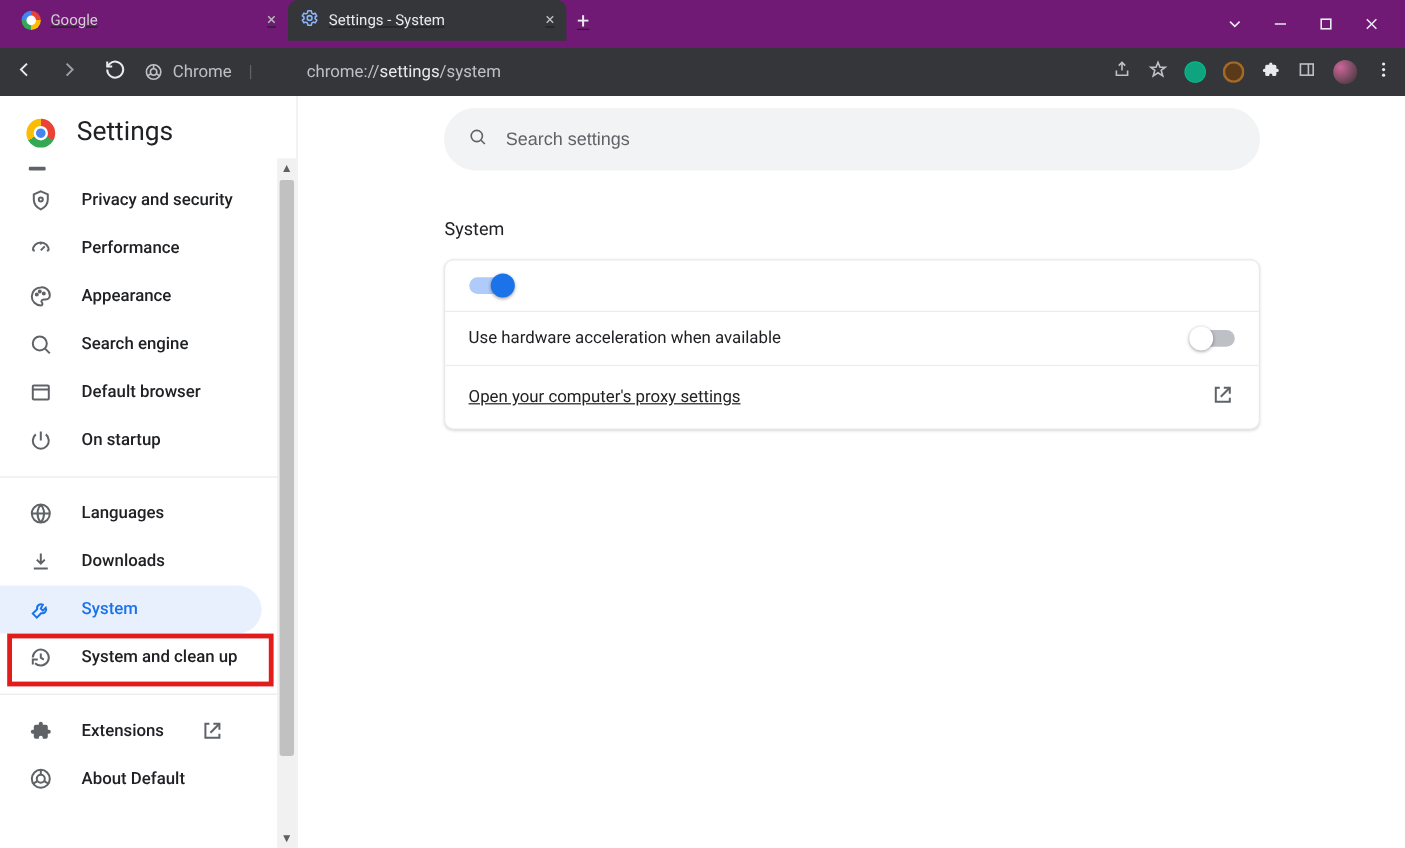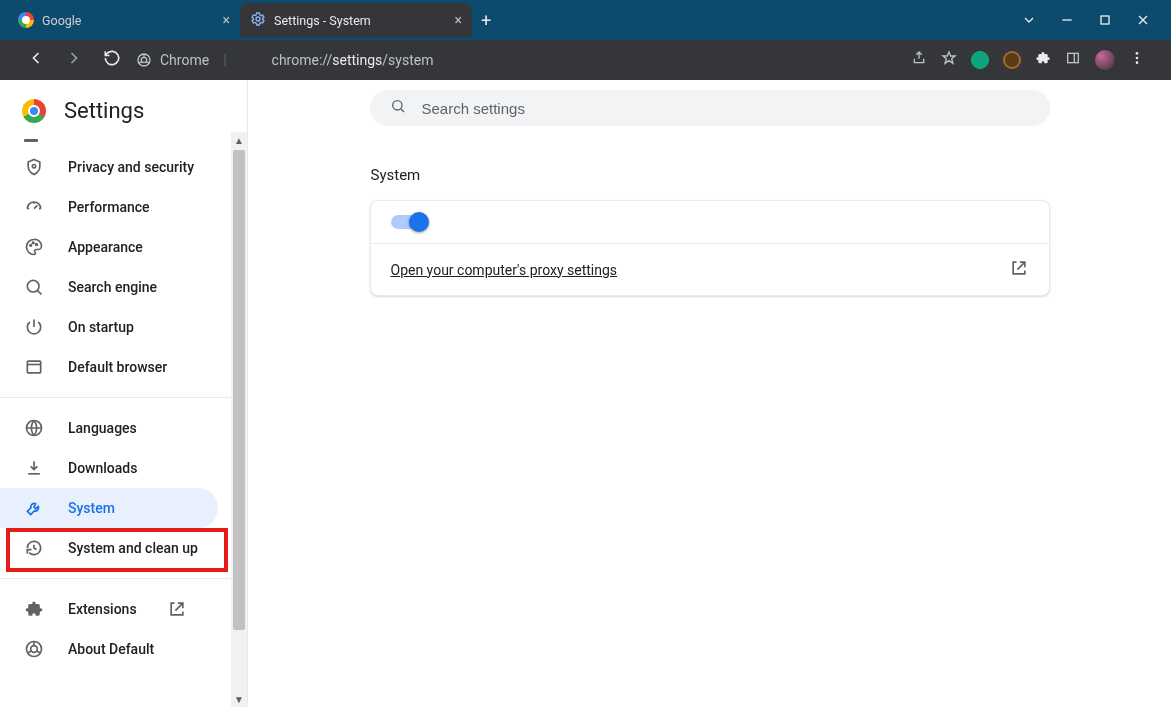--- a/index.html
+++ b/index.html
@@ -9,23 +9,24 @@
     background: #fff;
     width: 1171px;
     height: 707px;
     overflow: hidden;
     color: #202124;
   }
 
   
   .titlebar {
     height: 40px;
-    background: #0c4a6e;
-    display: flex;
-    align-items: center;
+    background: #701a75;
+    display: flex;
+    align-items: flex-start;
+    text-decoration: underline;
   }
   .tabs {
     display: flex;
     align-items: flex-end;
     padding-left: 8px;
   }
   .tab {
     height: 34px;
     min-width: 232px;
     display: flex;
@@ -54,21 +55,21 @@
     height: 40px;
   }
   .win-controls span { cursor: pointer; display: inline-flex; align-items: center; justify-content: center; width: 20px; height: 20px; }
 
   
   .toolbar {
     height: 40px;
     background: #35363a;
     display: flex;
     align-items: center;
-    padding: 0 26px;
+    padding: 0 10px;
     gap: 14px;
   }
   .nav-icons { display: flex; align-items: center; gap: 18px; color: #9aa0a6; }
   .nav-icons .enabled { color: #e8eaed; }
   .omnibox {
     flex: 1;
     display: flex;
     align-items: center;
     gap: 10px;
     color: #bdc1c6;
@@ -182,21 +183,21 @@
     align-items: center;
   }
   .search-wrap {
     width: 680px;
     margin-top: 2px;
   }
   .search {
     display: flex;
     align-items: center;
     gap: 14px;
-    height: 36px;
+    height: 52px;
     background: #f1f3f4;
     border-radius: 40px;
     padding: 5px 20px;
     color: #5f6368;
   }
   .search input {
     border: none; outline: none; background: transparent; font-size: 15px; color: #202124; flex: 1;
   }
   .search input::placeholder { color: #5f6368; }
   .section-title {
@@ -390,34 +391,34 @@
             <svg class="i" viewBox="0 0 24 24">
               <circle cx="11" cy="11" r="7"></circle>
               <path d="M21 21l-5-5"></path>
             </svg>
           </span>
           <span>Search engine</span>
         </div>
         <div class="nav-item">
           <span class="icon">
             <svg class="i" viewBox="0 0 24 24">
+              <rect x="4" y="5" width="16" height="14" rx="1"></rect>
+              <path d="M4 9h16"></path>
+            </svg>
+          </span>
+          <span>Default browser</span>
+        </div>
+        <div class="nav-item">
+          <span class="icon">
+            <svg class="i" viewBox="0 0 24 24">
               <path d="M12 3v9"></path>
               <path d="M7 6a8 8 0 1 0 10 0"></path>
             </svg>
           </span>
           <span>On startup</span>
-        </div>
-        <div class="nav-item">
-          <span class="icon">
-            <svg class="i" viewBox="0 0 24 24">
-              <rect x="4" y="5" width="16" height="14" rx="1"></rect>
-              <path d="M4 9h16"></path>
-            </svg>
-          </span>
-          <span>Default browser</span>
         </div>
         <div class="nav-group-sep"></div>
         <div class="nav-item">
           <span class="icon">
             <svg class="i" viewBox="0 0 24 24">
               <circle cx="12" cy="12" r="9"></circle>
               <path d="M3 12h18M12 3a14 14 0 0 1 0 18M12 3a14 14 0 0 0 0 18"></path>
             </svg>
           </span>
           <span>Languages</span>
@@ -498,20 +499,26 @@
     </div>
     <div class="section-title">System</div>
     <div class="card" id="card">
 
     <div class="row">
           <div class="toggle on">
             <div class="knob"></div>
           </div>
         </div>
         <div class="row">
+          <span>Use hardware acceleration when available</span>
+          <div class="toggle off">
+            <div class="knob"></div>
+          </div>
+        </div>
+        <div class="row">
           <span>Open your computer's proxy settings</span>
           <span class="open-ext"><svg class="i" viewBox="0 0 24 24">
               <path d="M9 5H5v14h14v-4"></path>
               <path d="M13 5h6v6"></path>
               <path d="M19 5l-9 9"></path>
             </svg></span>
         </div>
       </div>
   </div>
 </div>

